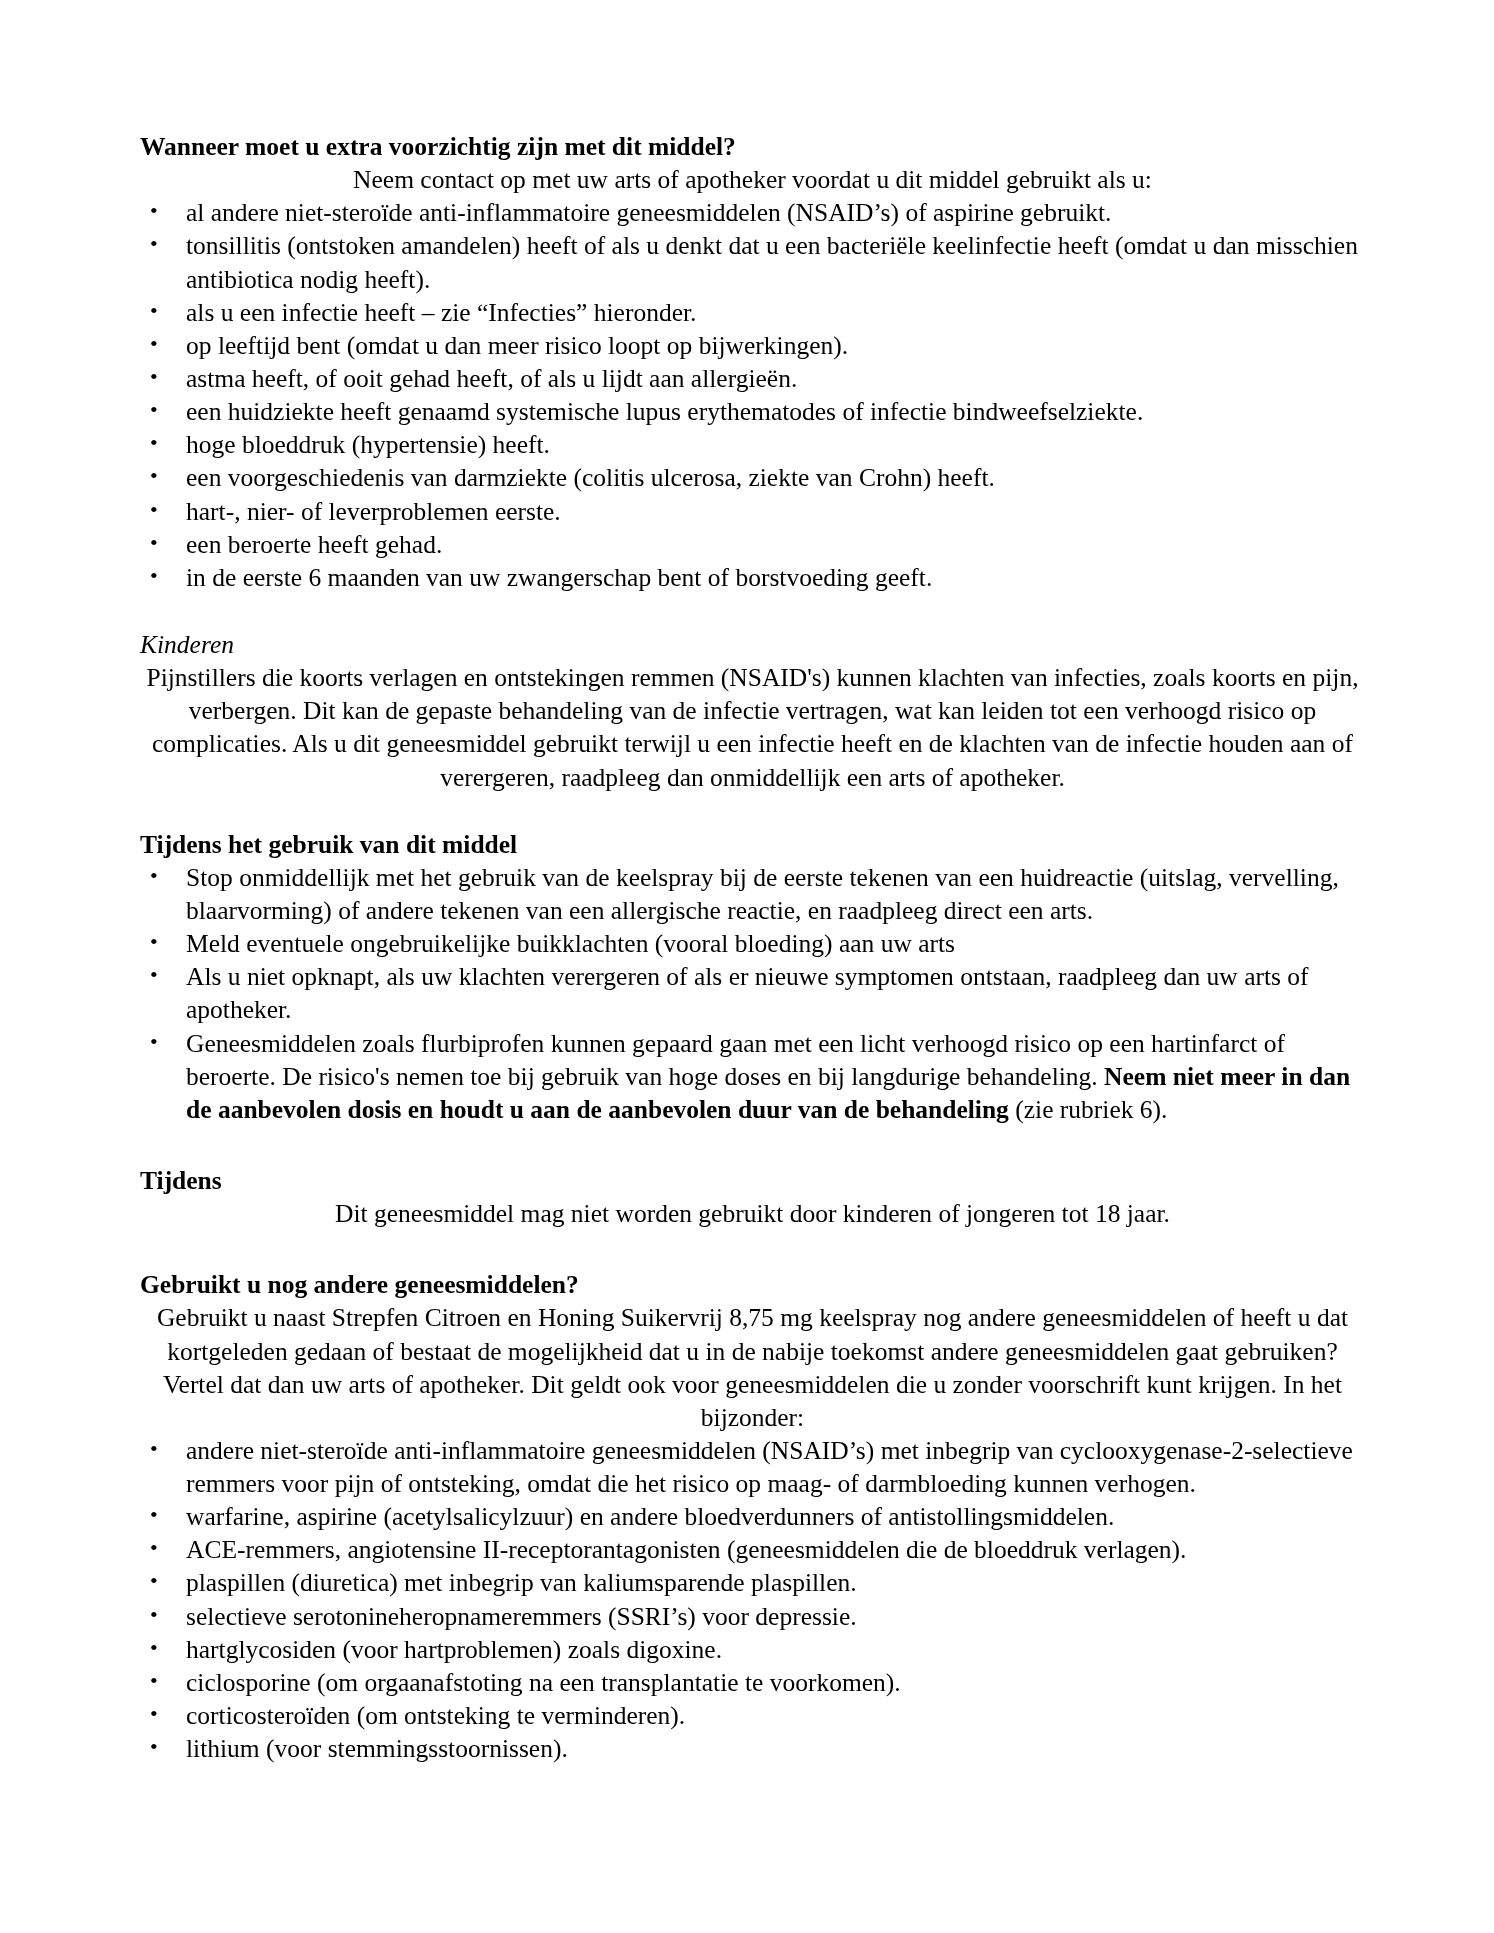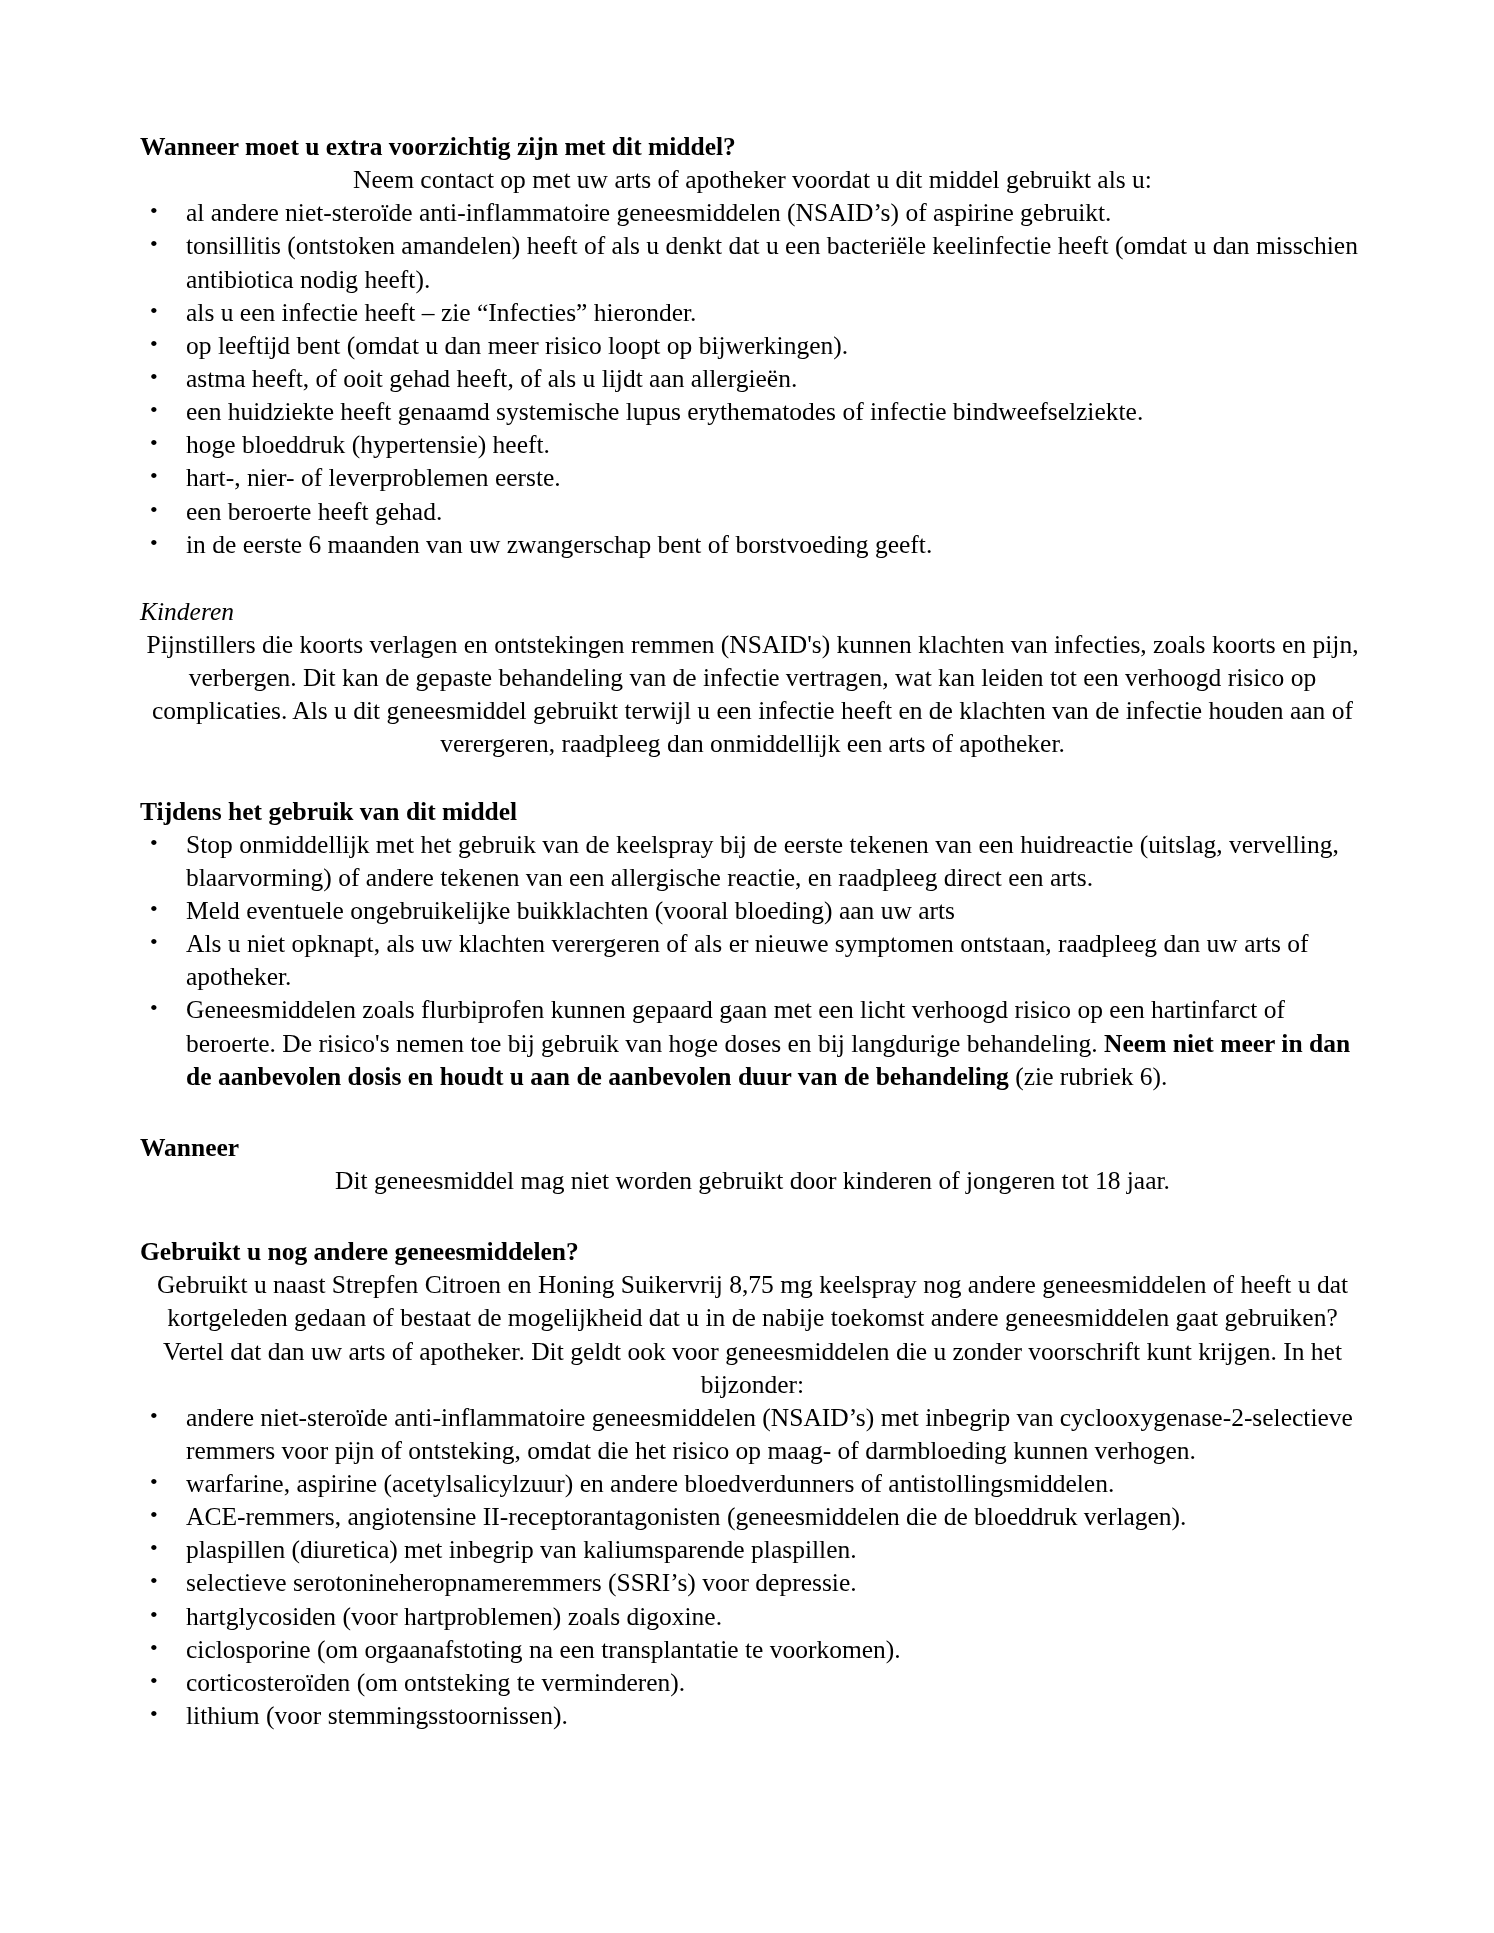--- a/index.html
+++ b/index.html
@@ -75,20 +75,21 @@
     <h2 class="section-heading">Wanneer moet u extra voorzichtig zijn met dit middel?</h2>
     <p class="para">Neem contact op met uw arts of apotheker voordat u dit middel gebruikt als u:</p>
     <ul class="bullets">
       <li>al andere niet-steroïde anti-inflammatoire geneesmiddelen (NSAID’s) of aspirine gebruikt.</li>
       <li>tonsillitis (ontstoken amandelen) heeft of als u denkt dat u een bacteriële keelinfectie heeft (omdat u dan misschien antibiotica nodig heeft).</li>
       <li>als u een infectie heeft – zie “Infecties” hieronder.</li>
       <li>op leeftijd bent (omdat u dan meer risico loopt op bijwerkingen).</li>
       <li>astma heeft, of ooit gehad heeft, of als u lijdt aan allergieën.</li>
       <li>een huidziekte heeft genaamd systemische lupus erythematodes of infectie bindweefselziekte.</li>
       <li>hoge bloeddruk (hypertensie) heeft.</li>
+      <li>een voorgeschiedenis van darmziekte (colitis ulcerosa, ziekte van Crohn) heeft.</li>
       <li>hart-, nier- of leverproblemen eerste.</li>
       <li>een beroerte heeft gehad.</li>
       <li>in de eerste 6 maanden van uw zwangerschap bent of borstvoeding geeft.</li>
     </ul>
 
     <div class="spacer-md"></div>
 
     <p class="italic-heading">Kinderen</p>
     <p class="para">Pijnstillers die koorts verlagen en ontstekingen remmen (NSAID's) kunnen klachten van infecties, zoals koorts en pijn, verbergen. Dit kan de gepaste behandeling van de infectie vertragen, wat kan leiden tot een verhoogd risico op complicaties. Als u dit geneesmiddel gebruikt terwijl u een infectie heeft en de klachten van de infectie houden aan of verergeren, raadpleeg dan onmiddellijk een arts of apotheker.</p>
 
@@ -97,21 +98,21 @@
     <h2 class="section-heading">Tijdens het gebruik van dit middel</h2>
     <ul class="bullets">
       <li>Stop onmiddellijk met het gebruik van de keelspray bij de eerste tekenen van een huidreactie (uitslag, vervelling, blaarvorming) of andere tekenen van een allergische reactie, en raadpleeg direct een arts.</li>
       <li>Meld eventuele ongebruikelijke buikklachten (vooral bloeding) aan uw arts</li>
       <li>Als u niet opknapt, als uw klachten verergeren of als er nieuwe symptomen ontstaan, raadpleeg dan uw arts of apotheker.</li>
       <li><span>Geneesmiddelen zoals flurbiprofen kunnen gepaard gaan met een licht verhoogd risico op een hartinfarct of beroerte. De risico's nemen toe bij gebruik van hoge doses en bij langdurige behandeling. </span><b>Neem niet meer in dan de aanbevolen dosis en houdt u aan de aanbevolen duur van de behandeling</b><span> (zie rubriek 6).</span></li>
     </ul>
 
     <div class="spacer-lg"></div>
 
-    <h2 class="section-heading">Wanneer</h2>
+    <h2 class="section-heading">Tijdens</h2>
     <p class="para">Dit geneesmiddel mag niet worden gebruikt door kinderen of jongeren tot 18 jaar.</p>
 
     <div class="spacer-lg"></div>
 
     <h2 class="section-heading">Gebruikt u nog andere geneesmiddelen?</h2>
     <p class="para">Gebruikt u naast Strepfen Citroen en Honing Suikervrij 8,75 mg keelspray nog andere geneesmiddelen of heeft u dat kortgeleden gedaan of bestaat de mogelijkheid dat u in de nabije toekomst andere geneesmiddelen gaat gebruiken? Vertel dat dan uw arts of apotheker. Dit geldt ook voor geneesmiddelen die u zonder voorschrift kunt krijgen. In het bijzonder:</p>
     <ul class="bullets">
       <li>andere niet-steroïde anti-inflammatoire geneesmiddelen (NSAID’s) met inbegrip van cyclooxygenase-2-selectieve remmers voor pijn of ontsteking, omdat die het risico op maag- of darmbloeding kunnen verhogen.</li>
       <li>warfarine, aspirine (acetylsalicylzuur) en andere bloedverdunners of antistollingsmiddelen.</li>
       <li>ACE-remmers, angiotensine II-receptorantagonisten (geneesmiddelen die de bloeddruk verlagen).</li>

